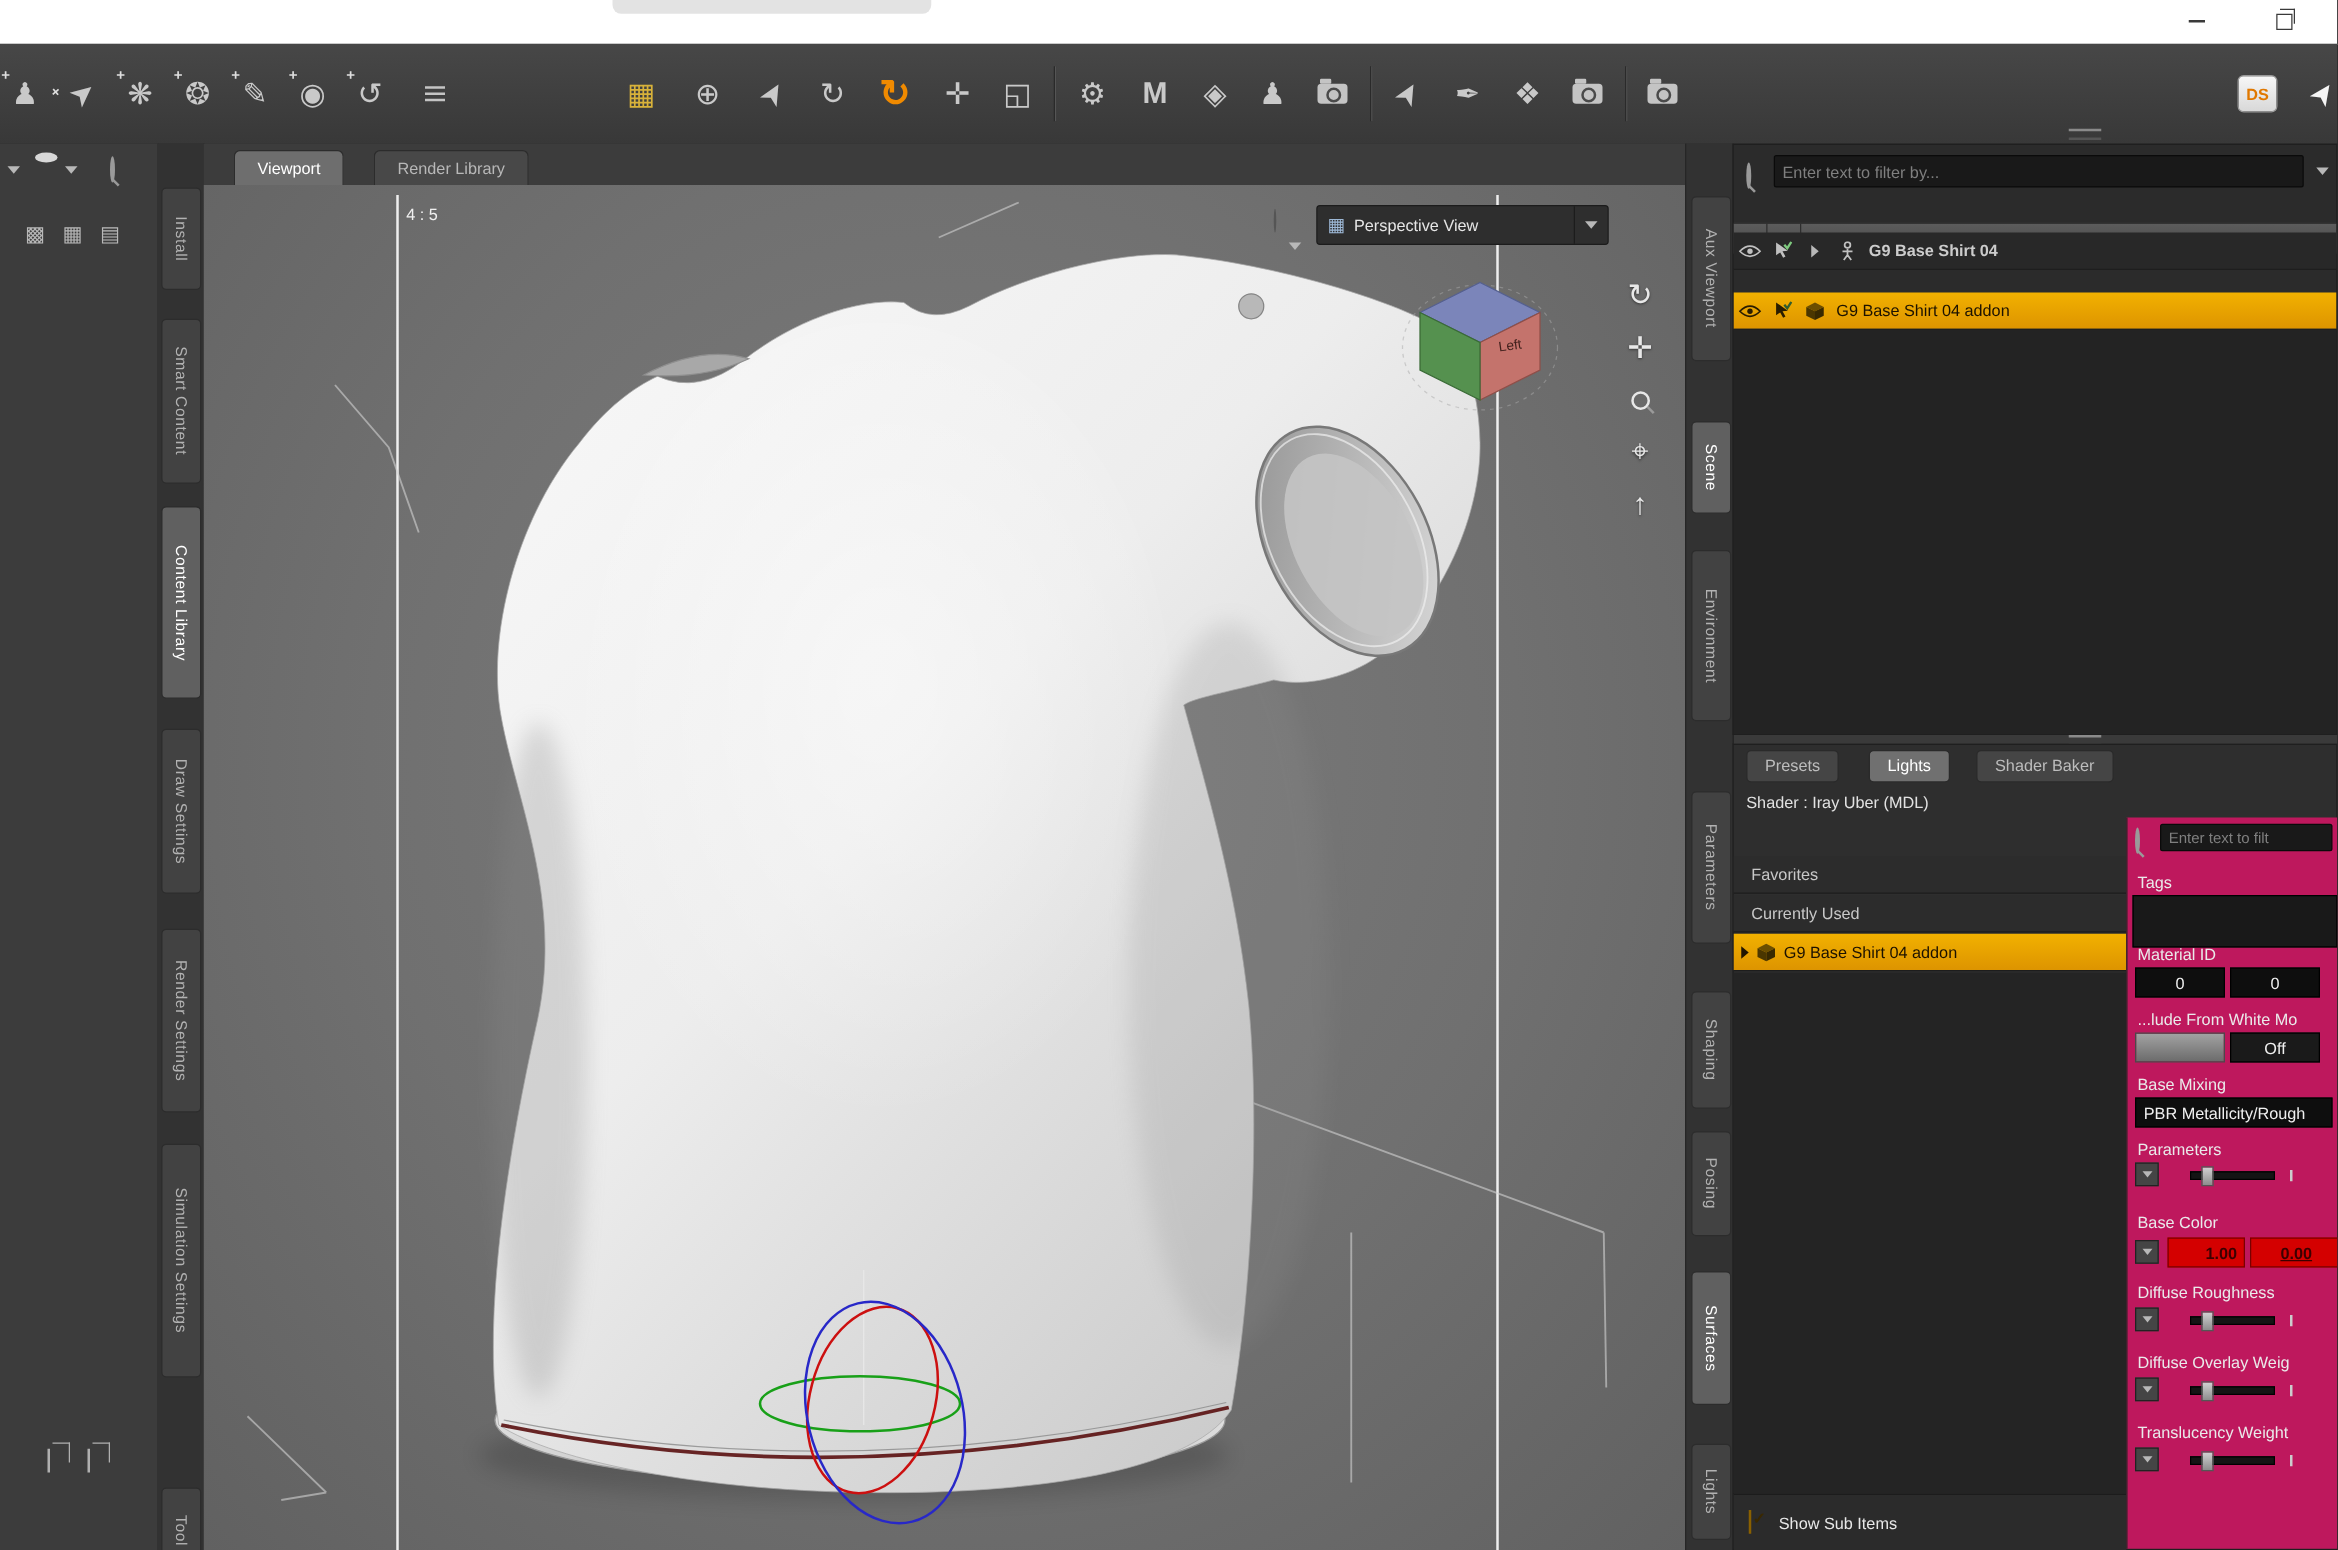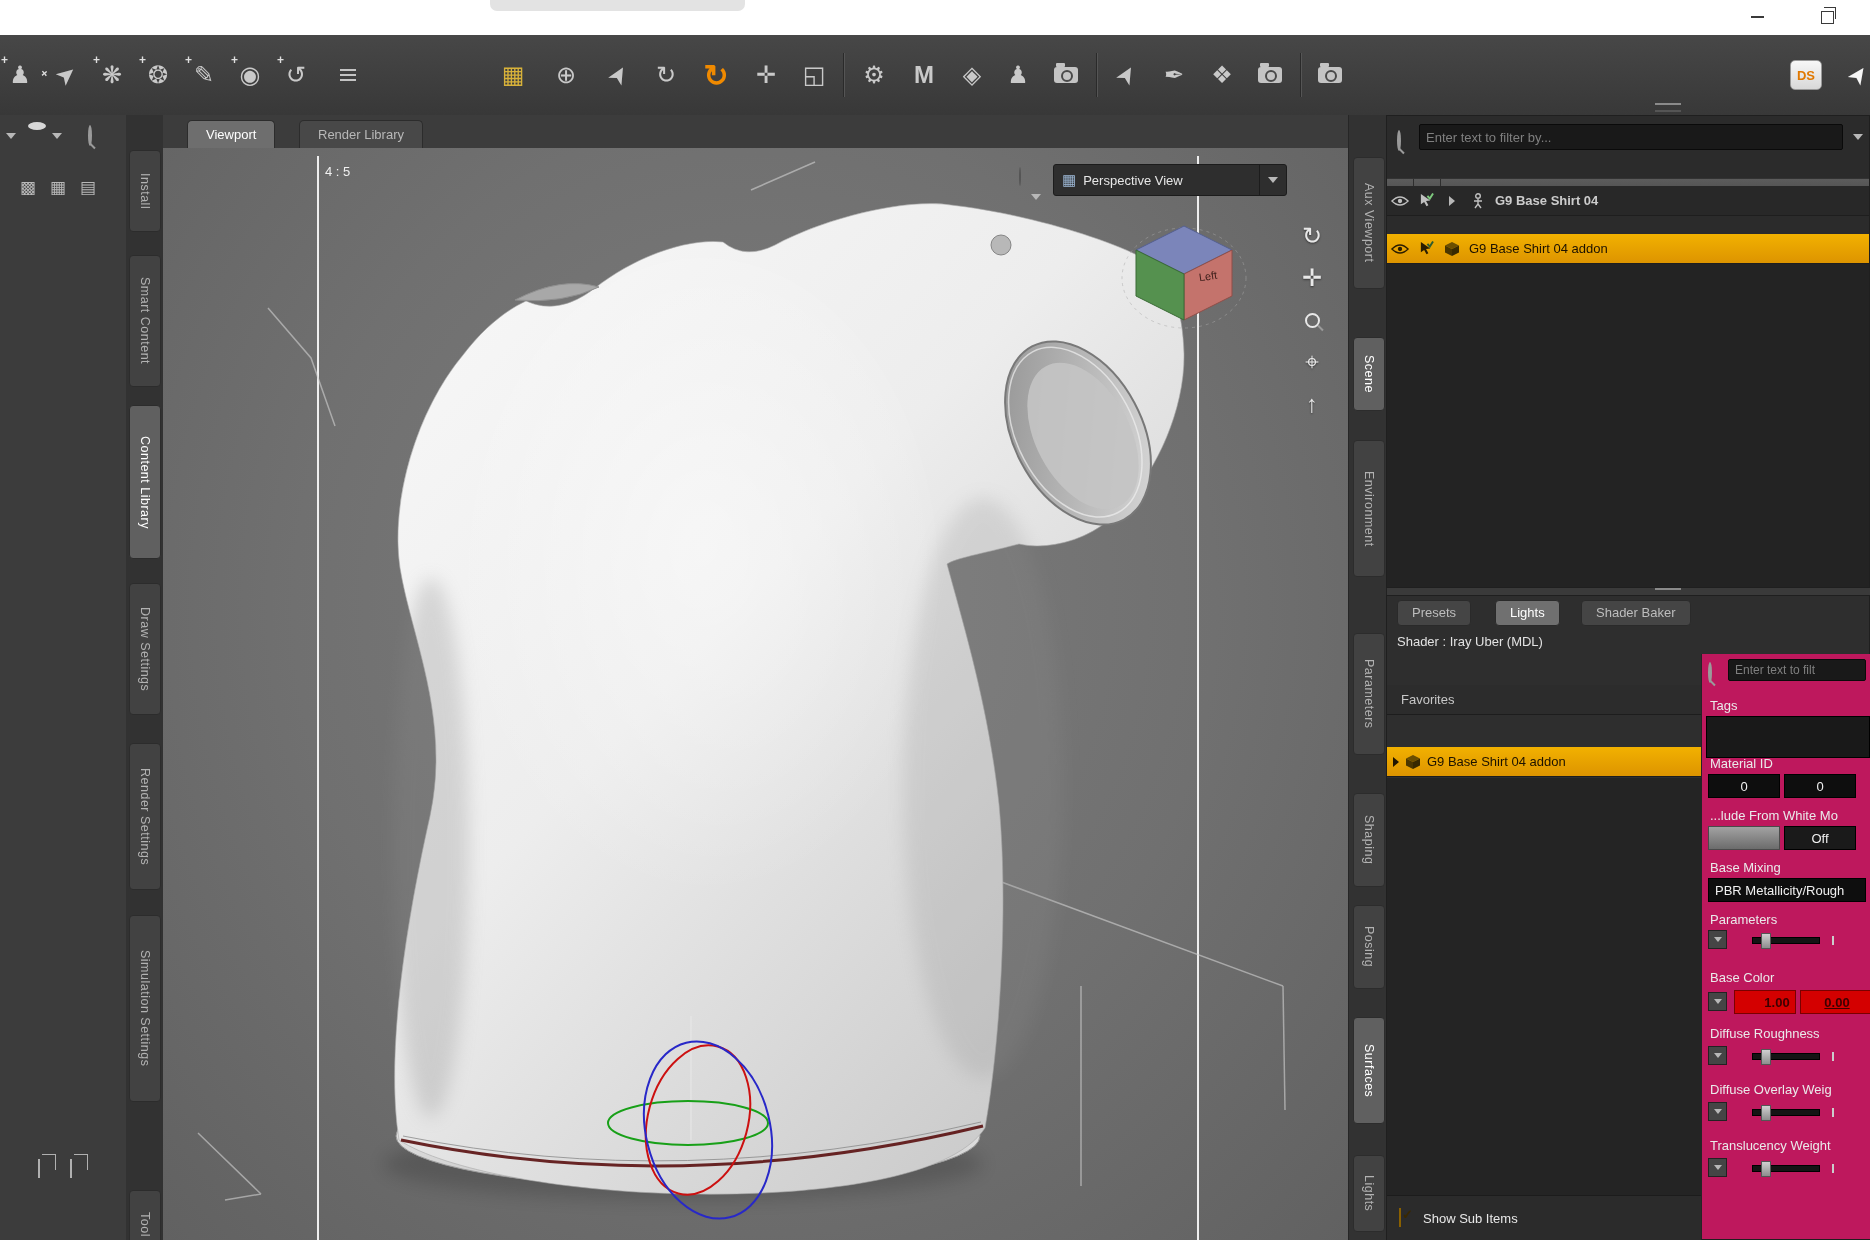--- a/index.html
+++ b/index.html
@@ -371,20 +371,23 @@
   <div class="panel" style="top:595px;height:645px;background:#2e2e2e;">
     <div class="stab" style="left:10px;">Presets</div>
     <div class="stab active" style="left:108px;">Lights</div>
     <div class="stab" style="left:194px;">Shader Baker</div>
 
     <span class="abs" style="left:10px;top:38px;color:#e2e2e2;font-size:13px;">Shader : Iray Uber (MDL)</span>
 
     <div class="slist-row" style="top:89px;">
         <span>Favorites</span>
       </div>
+    <div class="slist-row" style="top:120px;">
+        <span>Currently Used</span>
+      </div>
     <div class="slist-row selected" style="top:151px;">
       <span class="caret-right dark"></span>
       <span style="margin:0 6px;display:flex;">
         <svg width="16" height="16" viewBox="0 0 16 16">
             <polygon points="8,1 15,4.5 8,8 1,4.5" fill="#6b4e00"></polygon>
             <polygon points="1,4.5 8,8 8,15 1,11.5" fill="#4a3600"></polygon>
             <polygon points="15,4.5 8,8 8,15 15,11.5" fill="#382900"></polygon>
           </svg>
       </span>
       <span>G9 Base Shirt 04 addon</span>

